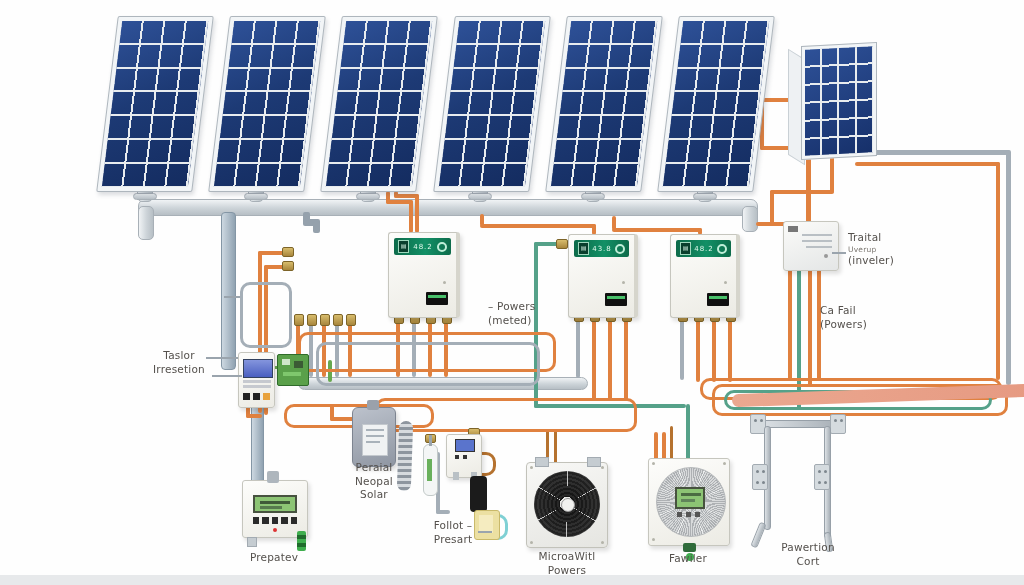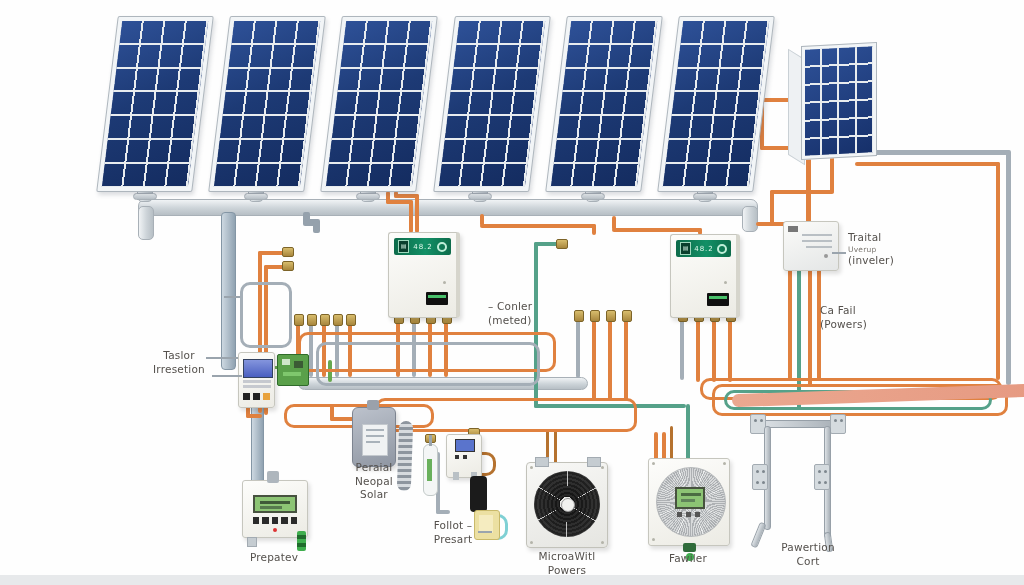--- a/index.html
+++ b/index.html
@@ -213,20 +213,29 @@
 
   <div class="dev" style="left:388px;top:232px;width:72px;height:86px;border-right:4px solid #d6d5cc;">
     <div class="inv-display">
       <span class="icon-sq">▤</span>
       <span class="digits">48.2</span>
       <span class="icon-circle"></span>
     </div>
     <div class="badge" style="right:8px;bottom:12px;"></div>
     <div class="screw" style="right:10px;top:48px;"></div>
   </div>
+  <div class="dev" style="left:568px;top:234px;width:70px;height:84px;border-right:4px solid #d6d5cc;">
+    <div class="inv-display">
+      <span class="icon-sq">▤</span>
+      <span class="digits">43.8</span>
+      <span class="icon-circle"></span>
+    </div>
+    <div class="badge" style="right:7px;bottom:11px;"></div>
+    <div class="screw" style="right:9px;top:46px;"></div>
+  </div>
   <div class="dev" style="left:670px;top:234px;width:70px;height:84px;border-right:4px solid #d6d5cc;">
     <div class="inv-display">
       <span class="icon-sq">▤</span>
       <span class="digits">48.2</span>
       <span class="icon-circle"></span>
     </div>
     <div class="badge" style="right:7px;bottom:11px;"></div>
     <div class="screw" style="right:9px;top:46px;"></div>
   </div>
 
@@ -365,21 +374,21 @@
           <span class="dot"></span>
         </div>
       </div>
   </div>
 
   <div class="label" style="left:144px;top:349px;width:70px;">
     <div>Taslor</div>
       <div>Irresetion</div>
   </div>
   <div class="label" style="left:488px;top:300px;width:62px;text-align:left;">
-    <div>– Conler</div>
+    <div>– Powers</div>
       <div>(meted)</div>
   </div>
   <div class="label" style="left:848px;top:231px;width:64px;text-align:left;">
     <div>Traital</div>
       <div class="tiny">Uverup</div>
       <div>(inveler)</div>
   </div>
   <div class="label" style="left:820px;top:304px;width:58px;text-align:left;">
     <div>Ca Fail</div>
       <div>(Powers)</div>

